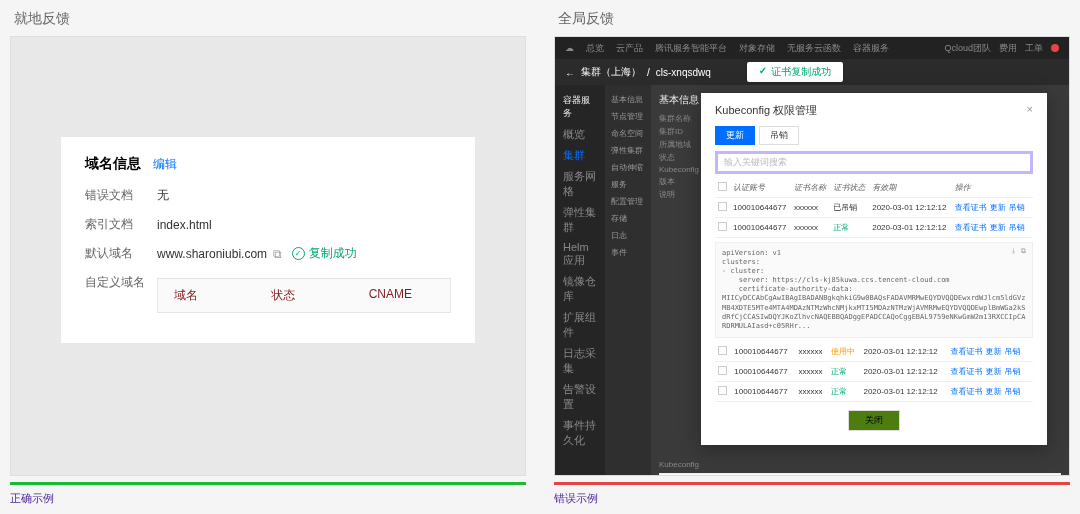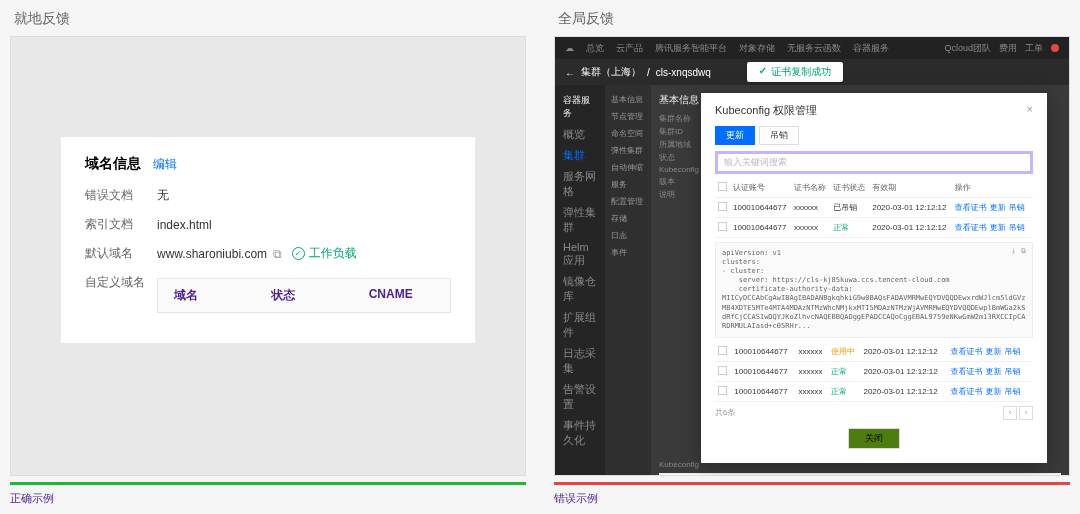--- a/index.html
+++ b/index.html
@@ -19,21 +19,21 @@
     .card-title { font-size: 14px; font-weight: 600; color: #000; }
     .link-blue { color: #006eff; cursor: pointer; }
     .row { display: flex; align-items: center; font-size: 12px; margin-bottom: 12px; }
     .row-label { width: 72px; color: #666; }
     .row-value { color: #333; }
     .copy-success { display: inline-flex; align-items: center; gap: 4px; color: #00a870; margin-left: 10px; }
     .check-circle { width: 13px; height: 13px; border: 1.5px solid #00a870; border-radius: 50%; display: inline-flex; align-items: center; justify-content: center; font-size: 8px; }
     .copy-icon { color: #999; margin-left: 6px; font-size: 12px; }
     .table { border: 1px solid #e5e5e5; margin-top: 4px; }
     .thead { display: flex; background: #fafafa; }
-    .th { flex: 1; padding: 8px 16px; color: #4c1d95; font-size: 12px; font-weight: bold; }
+    .th { flex: 1; padding: 8px 16px; color: #7f1d1d; font-size: 12px; }
     .tbody { text-align: center; padding: 18px; color: #999; }
 
     
     .console { position: absolute; inset: 0; background: #1a1a1a; color: #999; font-size: 9px; }
     .topbar { height: 22px; background: #222; display: flex; align-items: center; padding: 0 10px; gap: 12px; color: #888; }
     .topbar-right { margin-left: auto; display: flex; gap: 8px; align-items: center; }
     .notif { width: 8px; height: 8px; background: #e54545; border-radius: 50%; }
     .subbar { height: 26px; background: #2b2b2b; display: flex; align-items: center; padding: 0 10px; gap: 6px; color: #fff; font-size: 10px; }
     .toast { background: #fff; color: #00a870; padding: 3px 12px; border-radius: 2px; display: inline-flex; gap: 4px; margin-left: 30px; box-shadow: 0 1px 3px rgba(0,0,0,.2); }
     .toast .chk { color: #00a870; font-weight: bold; }
@@ -48,21 +48,21 @@
     .info-row { display: flex; font-size: 8px; margin: 2px 0; color: #aaa; }
     .info-row .k { width: 50px; color: #888; }
     .modal { position: absolute; top: 56px; left: 146px; right: 22px; background: #fff; color: #333; box-shadow: 0 4px 20px rgba(0,0,0,.3); padding: 10px 14px 14px; }
     .modal-title { font-size: 11px; font-weight: 500; margin-bottom: 8px; display: flex; justify-content: space-between; }
     .close-x { cursor: pointer; color: #999; }
     .tabs { display: flex; gap: 4px; margin-bottom: 6px; }
     .tab { padding: 2px 10px; font-size: 9px; border: 1px solid #ddd; cursor: pointer; }
     .tab.primary { background: #006eff; color: #fff; border-color: #006eff; }
     .search { width: 100%; border: 3px solid #c4b5fd; padding: 2px 6px; font-size: 9px; margin-bottom: 4px; color: #bbb; }
     .mtable { width: 100%; font-size: 8px; border-collapse: collapse; }
-    .mtable th { text-align: left; padding: 4px 3px; color: #666; font-weight: normal; border-bottom: 1px solid #eee; }
+    .mtable th { text-align: left; padding: 4px 3px; color: #666; font-weight: normal; border-bottom: 1px solid #eee; font-style: italic; }
     .mtable td { padding: 4px 3px; border-bottom: 1px solid #f0f0f0; }
     .chk-box { width: 9px; height: 9px; border: 1px solid #ccc; display: inline-block; }
     .status-green { color: #00a870; }
     .status-orange { color: #ff9c00; }
     .act-link { color: #006eff; cursor: pointer; margin-right: 3px; }
     .yaml-box { background: #fafafa; border: 1px solid #eee; padding: 6px; font-size: 7px; color: #666; line-height: 1.3; font-family: monospace; margin: 4px 0; position: relative; word-break: break-all; }
     .yaml-actions { position: absolute; top: 4px; right: 6px; color: #999; display: flex; gap: 6px; }
     .modal-footer { text-align: center; margin-top: 8px; }
     .btn-close { padding: 3px 16px; border: 1px solid #ddd; background: #4d7c0f; font-size: 9px; cursor: pointer; }
     .pager { display: flex; justify-content: space-between; align-items: center; font-size: 8px; color: #999; margin-top: 4px; }
@@ -89,21 +89,21 @@
         <div class="row">
           <span class="row-label">索引文档</span>
           <span class="row-value">index.html</span>
         </div>
         <div class="row">
           <span class="row-label">默认域名</span>
           <span class="row-value link-blue">www.sharoniubi.com</span>
           <span class="copy-icon">⧉</span>
           <span class="copy-success">
             <span class="check-circle">✓</span>
-            <span>工作负载</span>
+            <span>复制成功</span>
           </span>
         </div>
         <div class="row" style="align-items:flex-start">
           <span class="row-label">自定义域名</span>
           <div style="flex:1">
             <div class="table">
               <div class="thead">
                 <div class="th">域名</div>
                 <div class="th">状态</div>
                 <div class="th">CNAME</div>
@@ -288,27 +288,20 @@
                 <tr>
       <td><span class="chk-box"></span></td>
       <td>100010644677</td>
       <td>xxxxxx</td>
       <td class="status-green">正常</td>
       <td>2020-03-01 12:12:12</td>
       <td><span class="act-link">查看证书</span><span class="act-link">更新</span><span class="act-link">吊销</span></td>
                 </tr>
               </tbody>
           </table>
-          <div class="pager">
-            <span>共6条</span>
-            <div class="pager-btns">
-              <span class="pager-btn">‹</span>
-              <span class="pager-btn">›</span>
-            </div>
-          </div>
           <div class="modal-footer">
             <button class="btn-close">关闭</button>
           </div>
         </div>
       </div>
     </div>
     <div class="panel-footer footer-wrong">
       <span class="footer-label">错误示例</span>
     </div>
   </div>

